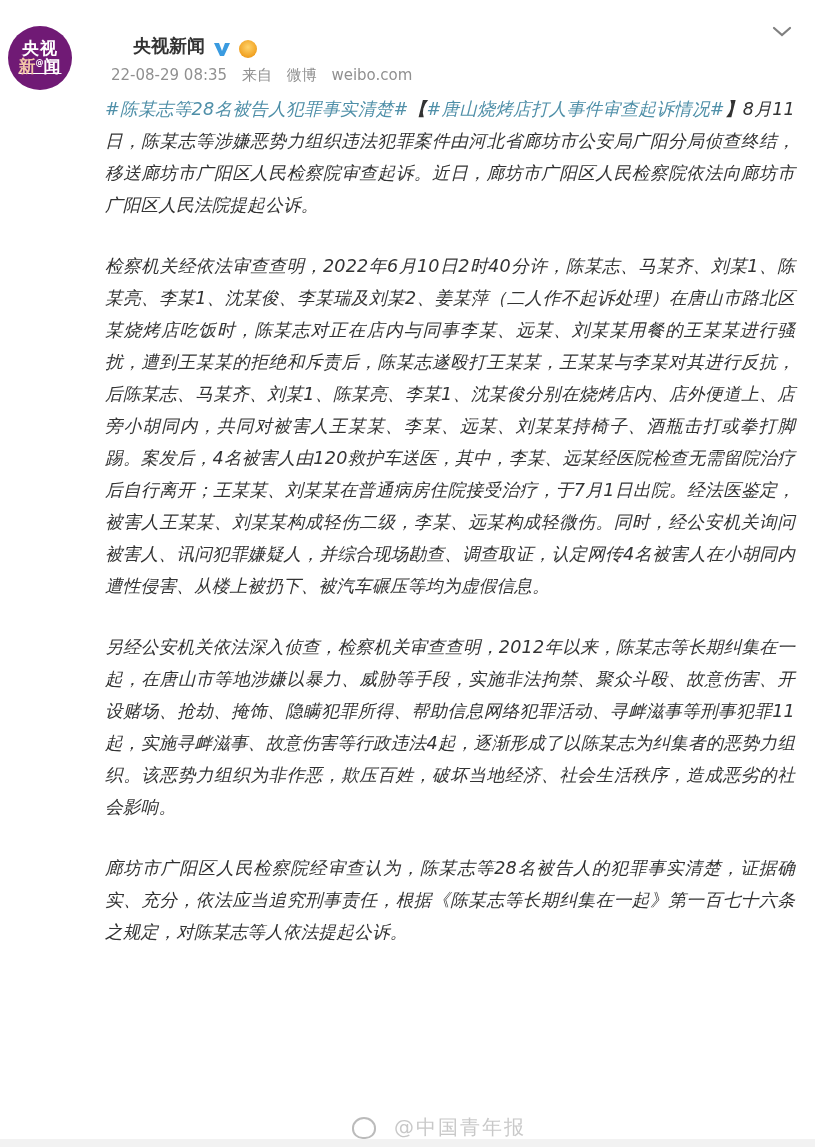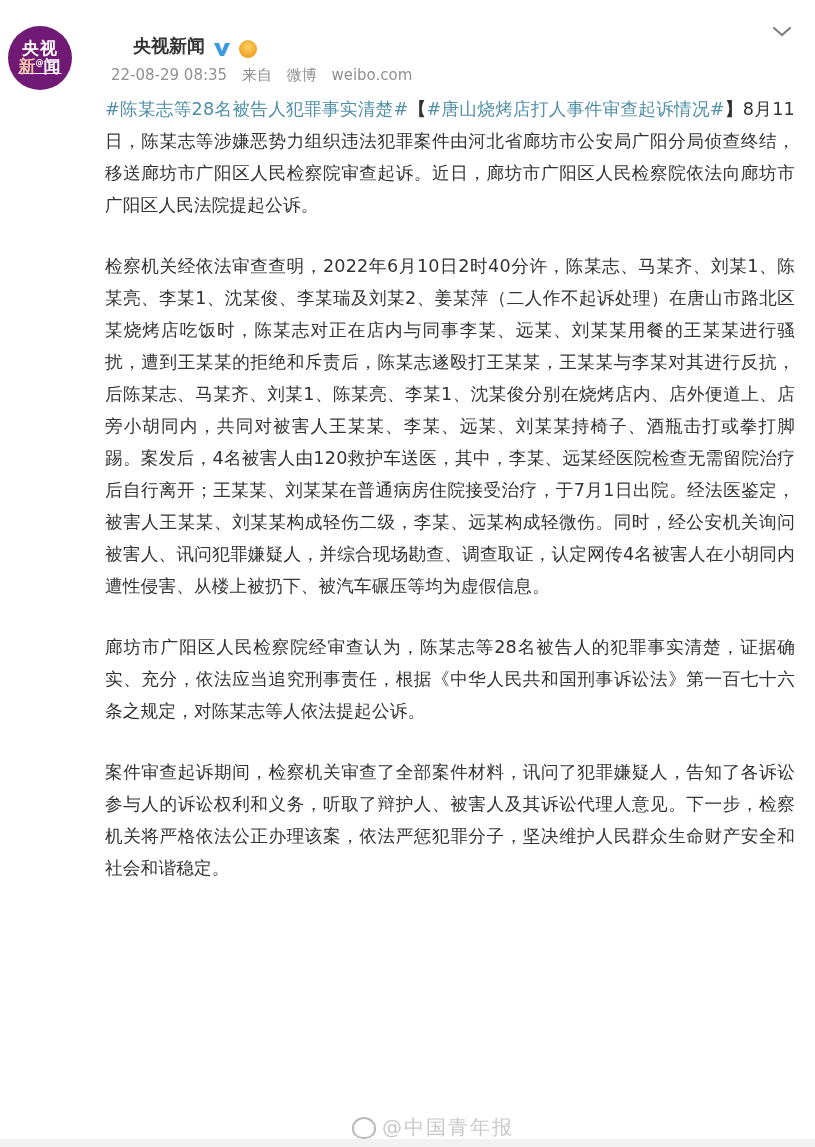--- a/index.html
+++ b/index.html
@@ -91,38 +91,39 @@
   }
   .content {
     position: absolute;
     left: 105px;
     top: 93px;
     width: 690px;
     font-size: 17.6px;
     line-height: 32px;
     color: #333333;
     letter-spacing: 0.2px;
+    font-style: italic;
   }
   .content p {
     margin: 0 0 29px 0;
     text-align: justify;
   }
   .topic {
     color: #4f8fa8;
     text-decoration: none;
     cursor: pointer;
   }
   .bracket { color: #333333; font-weight: bold; }
   .watermark {
     position: absolute;
     left: 352px;
     top: 1114px;
     display: flex;
     align-items: center;
-    gap: 6px;
+    gap: 18px;
     color: rgba(190,190,190,0.85);
     font-size: 20px;
     letter-spacing: 2px;
     text-shadow: 0 0 1px #ffffff;
   }
   .watermark .wb-icon {
     display: inline-block;
     width: 20px; height: 18px;
     border: 2px solid rgba(170,170,170,0.8);
     border-radius: 50% 50% 45% 45%;
@@ -167,22 +168,22 @@
 
   <div class="chevron">
     <svg width="24" height="20" viewBox="0 0 24 20">
       <polyline points="4,6 12,13 20,6" fill="none" stroke="#808080" stroke-width="2.2" stroke-linecap="round"></polyline>
     </svg>
   </div>
 
   <div class="content">
     <p><a class="topic">#陈某志等28名被告人犯罪事实清楚#</a><span class="bracket">【</span><a class="topic">#唐山烧烤店打人事件审查起诉情况#</a><span class="bracket">】</span><span>8月11日，陈某志等涉嫌恶势力组织违法犯罪案件由河北省廊坊市公安局广阳分局侦查终结，移送廊坊市广阳区人民检察院审查起诉。近日，廊坊市广阳区人民检察院依法向廊坊市广阳区人民法院提起公诉。</span></p>
     <p>检察机关经依法审查查明，2022年6月10日2时40分许，陈某志、马某齐、刘某1、陈某亮、李某1、沈某俊、李某瑞及刘某2、姜某萍（二人作不起诉处理）在唐山市路北区某烧烤店吃饭时，陈某志对正在店内与同事李某、远某、刘某某用餐的王某某进行骚扰，遭到王某某的拒绝和斥责后，陈某志遂殴打王某某，王某某与李某对其进行反抗，后陈某志、马某齐、刘某1、陈某亮、李某1、沈某俊分别在烧烤店内、店外便道上、店旁小胡同内，共同对被害人王某某、李某、远某、刘某某持椅子、酒瓶击打或拳打脚踢。案发后，4名被害人由120救护车送医，其中，李某、远某经医院检查无需留院治疗后自行离开；王某某、刘某某在普通病房住院接受治疗，于7月1日出院。经法医鉴定，被害人王某某、刘某某构成轻伤二级，李某、远某构成轻微伤。同时，经公安机关询问被害人、讯问犯罪嫌疑人，并综合现场勘查、调查取证，认定网传4名被害人在小胡同内遭性侵害、从楼上被扔下、被汽车碾压等均为虚假信息。</p>
-    <p>廊坊市广阳区人民检察院经审查认为，陈某志等28名被告人的犯罪事实清楚，证据确实、充分，依法应当追究刑事责任，根据《中华人民共和国刑事诉讼法》第一百七十六条之规定，对陈某志等人依法提起公诉。</p>
-    <p>案件审查起诉期间，检察机关审查了全部案件材料，讯问了犯罪嫌疑人，告知了各诉讼参与人的诉讼权利和义务，听取了辩护人、被害人及其诉讼代理人意见。下一步，检察机关将严格依法公正办理该案，依法严惩犯罪分子，坚决维护人民群众生命财产安全和社会和谐稳定。</p>
+    <p>另经公安机关依法深入侦查，检察机关审查查明，2012年以来，陈某志等长期纠集在一起，在唐山市等地涉嫌以暴力、威胁等手段，实施非法拘禁、聚众斗殴、故意伤害、开设赌场、抢劫、掩饰、隐瞒犯罪所得、帮助信息网络犯罪活动、寻衅滋事等刑事犯罪11起，实施寻衅滋事、故意伤害等行政违法4起，逐渐形成了以陈某志为纠集者的恶势力组织。该恶势力组织为非作恶，欺压百姓，破坏当地经济、社会生活秩序，造成恶劣的社会影响。</p>
+    <p>廊坊市广阳区人民检察院经审查认为，陈某志等28名被告人的犯罪事实清楚，证据确实、充分，依法应当追究刑事责任，根据《陈某志等长期纠集在一起》第一百七十六条之规定，对陈某志等人依法提起公诉。</p>
   </div>
 
   <div class="watermark">
     <span class="wb-icon"></span>
     <span>@中国青年报</span>
   </div>
 
   <div class="bottom-strip"></div>
 </div>
 

